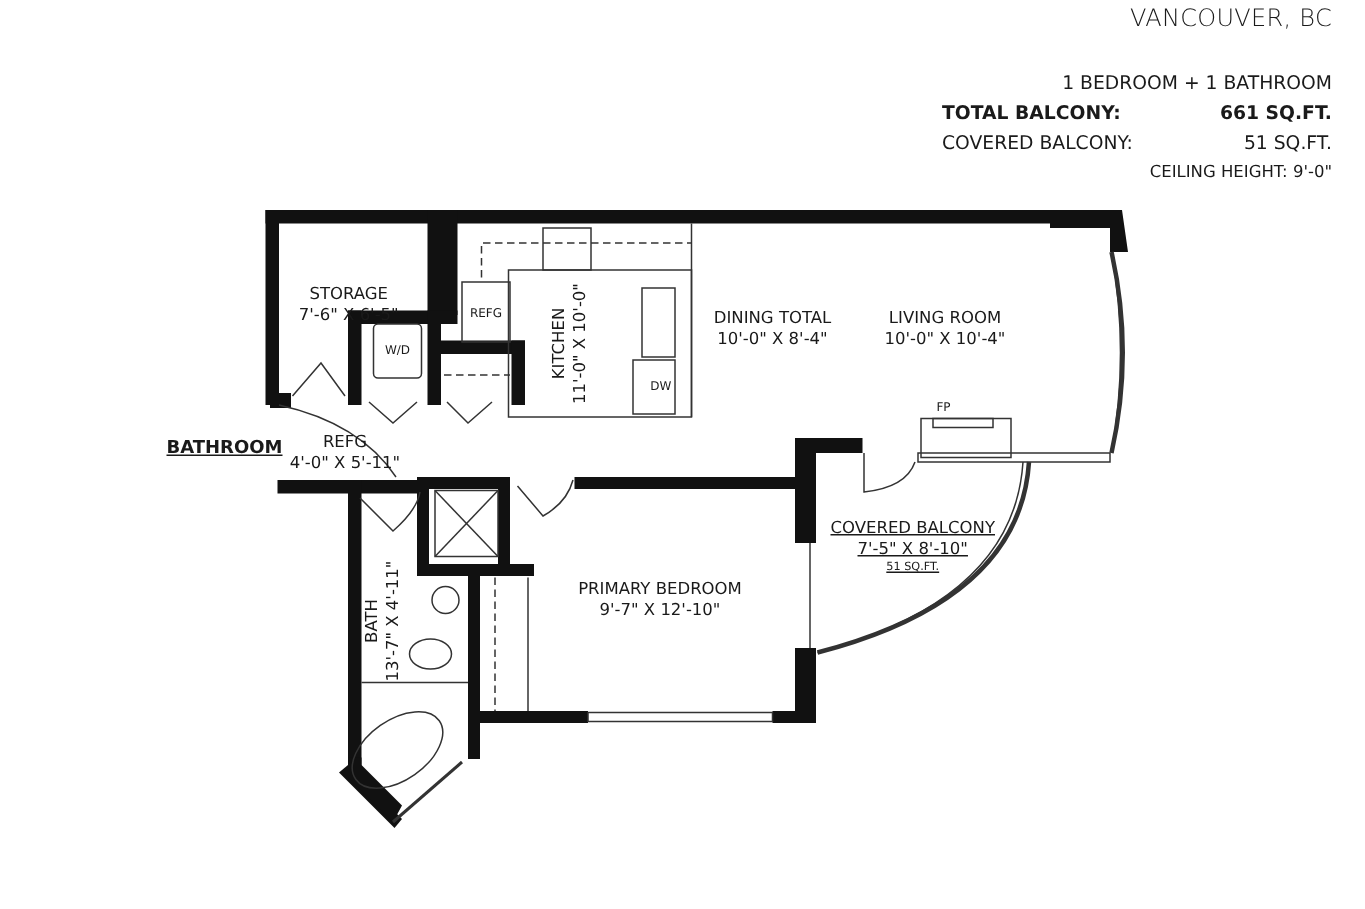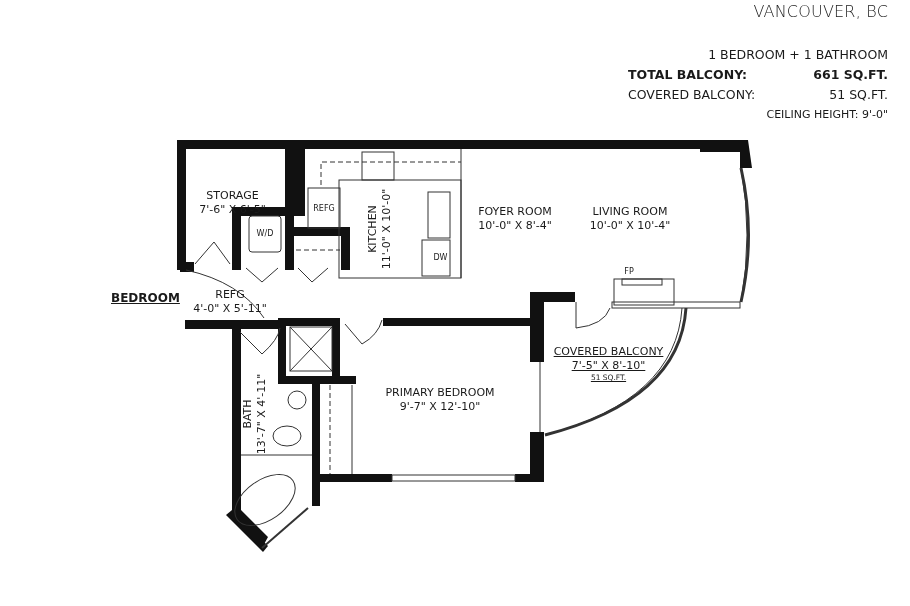--- a/index.html
+++ b/index.html
@@ -107,34 +107,34 @@
 
     <path d="M195 264 L214 242 L230 264"></path>
     <path d="M186 270 Q240 282 264 318"></path>
     <path d="M246 268 L262 282 L278 268"></path>
     <path d="M298 268 L312 282 L328 268"></path>
     <path d="M240 332 L262 354 Q278 340 280 328"></path>
     <path d="M345 324 L362 344 Q378 335 382 320"></path>
   </g>
 </svg>
 
-<div class="entrance">BEDROOM</div>
+<div class="entrance">BATHROOM</div>
 
 <div class="lbl" style="left:190px; top:165px; width:85px;margin-top:24px;">
   <div>STORAGE</div>
   <div>7'-6" X 6'-5"</div>
 </div>
 
 <div class="lbl vert" style="left:330px; top:215px; width:100px;">
   <div>KITCHEN</div>
   <div>11'-0" X 10'-0"</div>
 </div>
 
 <div class="lbl" style="left:465px; top:205px; width:100px;">
-  <div>FOYER ROOM</div>
+  <div>DINING TOTAL</div>
   <div>10'-0" X 8'-4"</div>
 </div>
 
 <div class="lbl" style="left:580px; top:205px; width:100px;">
   <div>LIVING ROOM</div>
   <div>10'-0" X 10'-4"</div>
 </div>
 
 <div class="lbl" style="left:185px; top:288px; width:90px;">
   <div>REFG</div>

